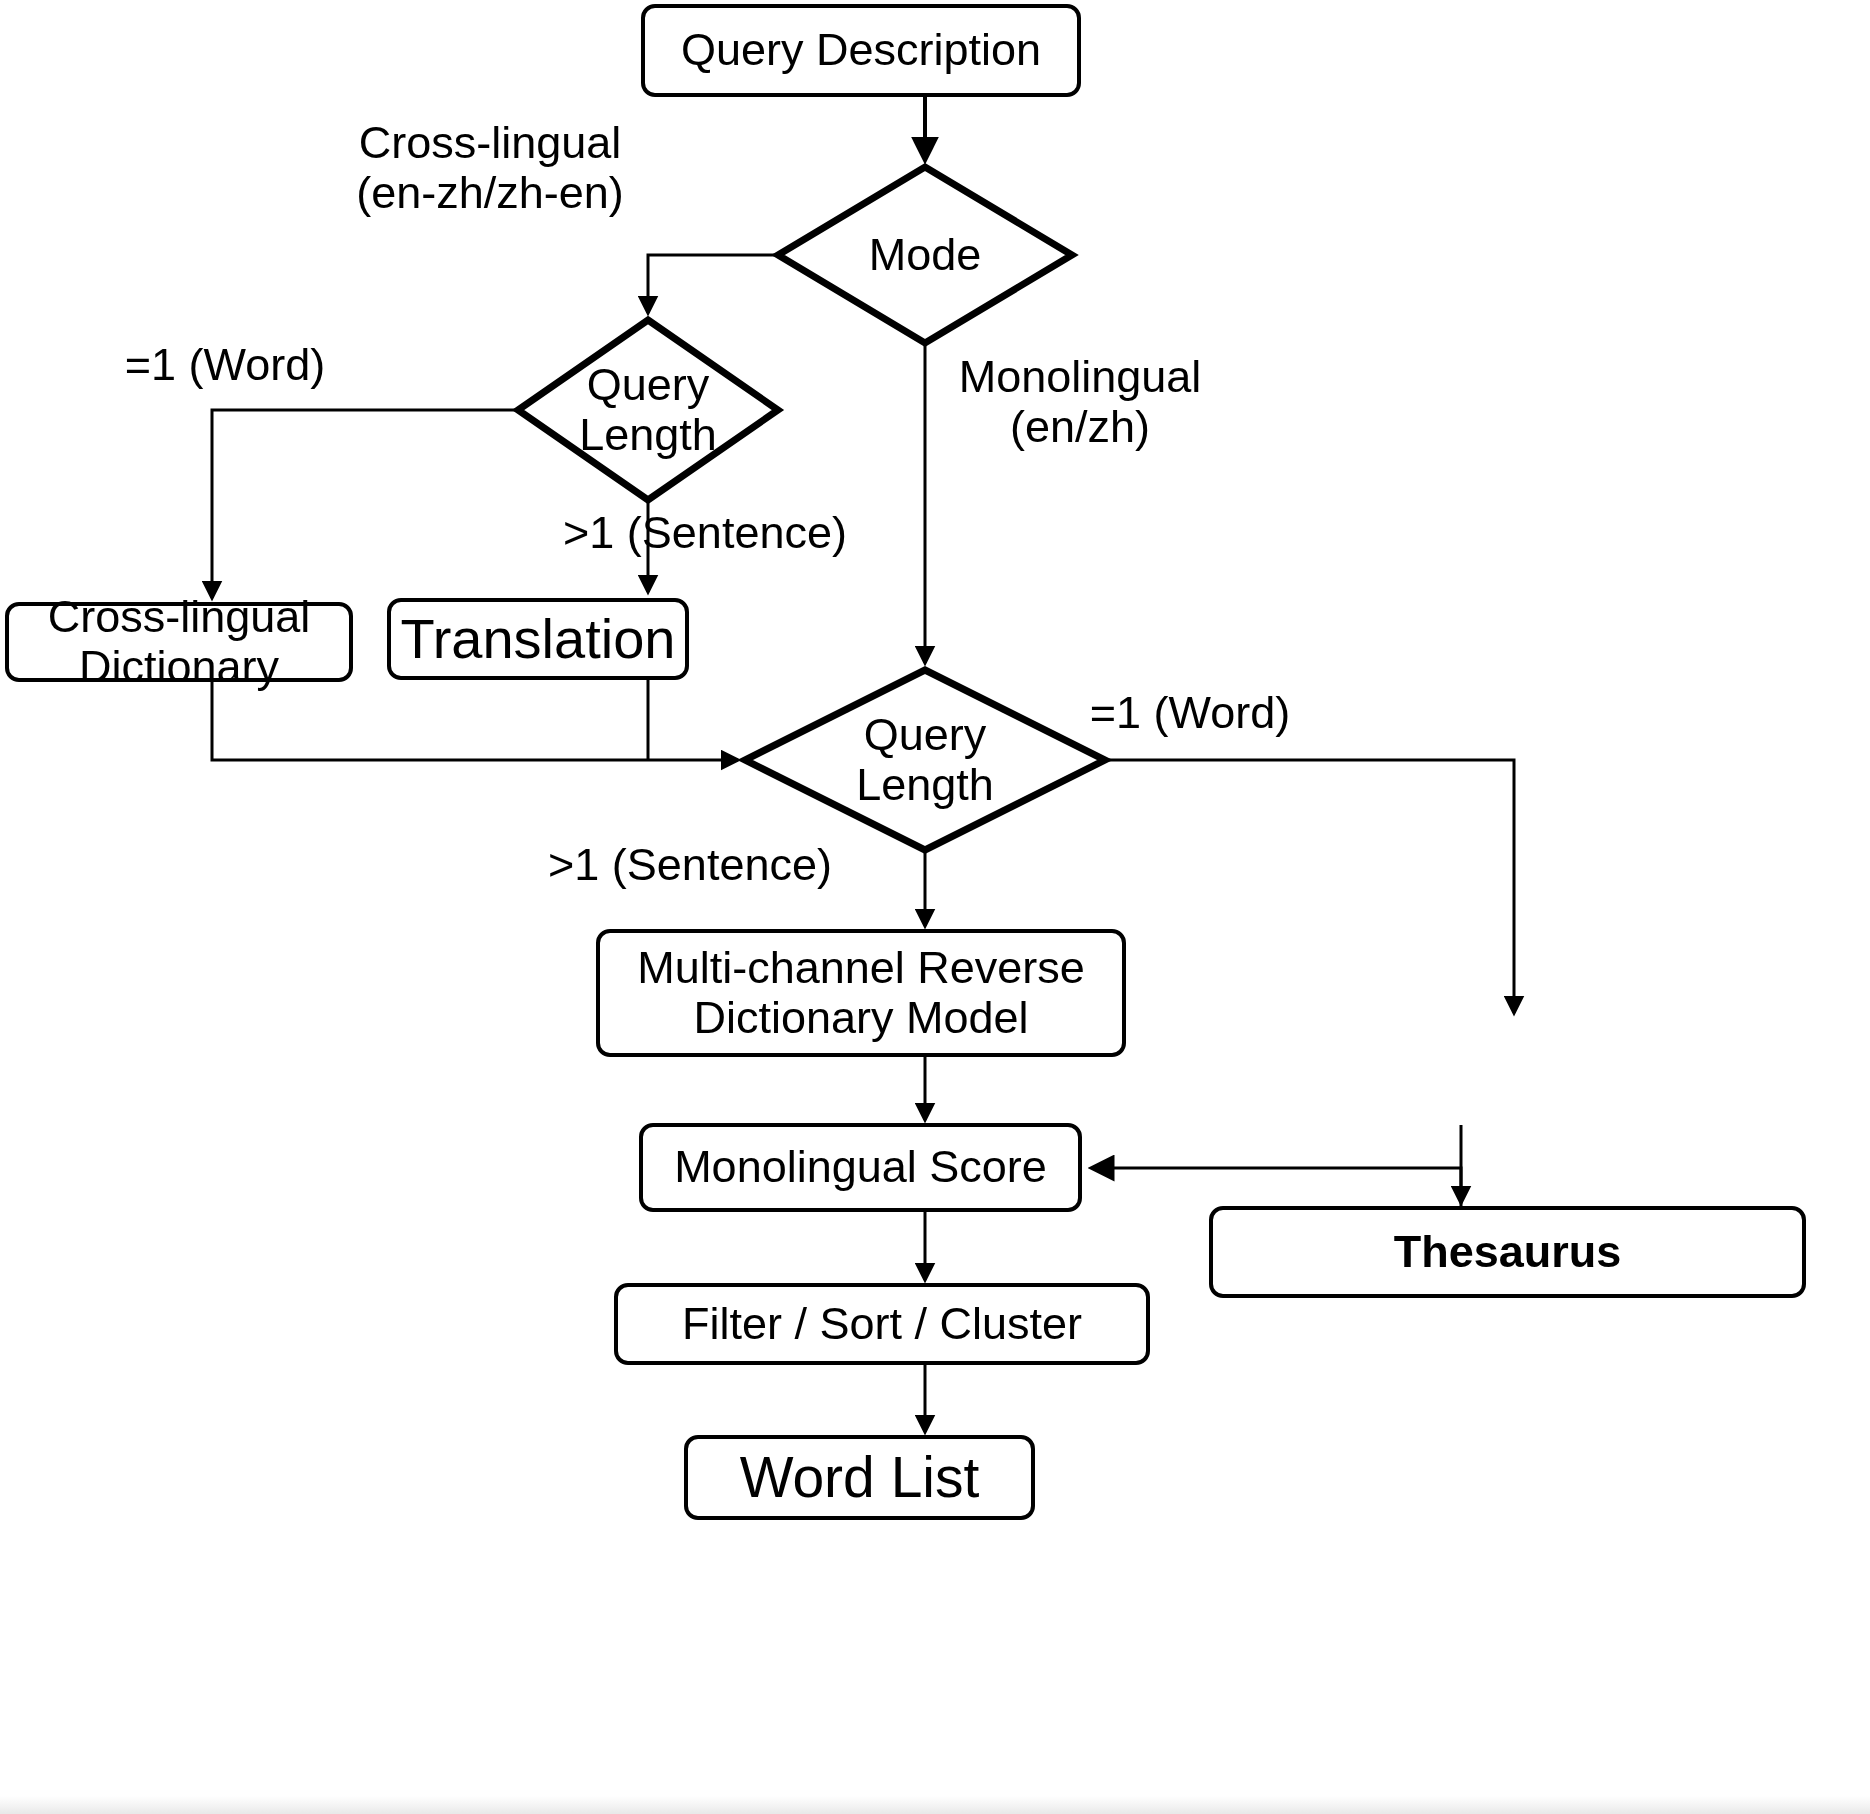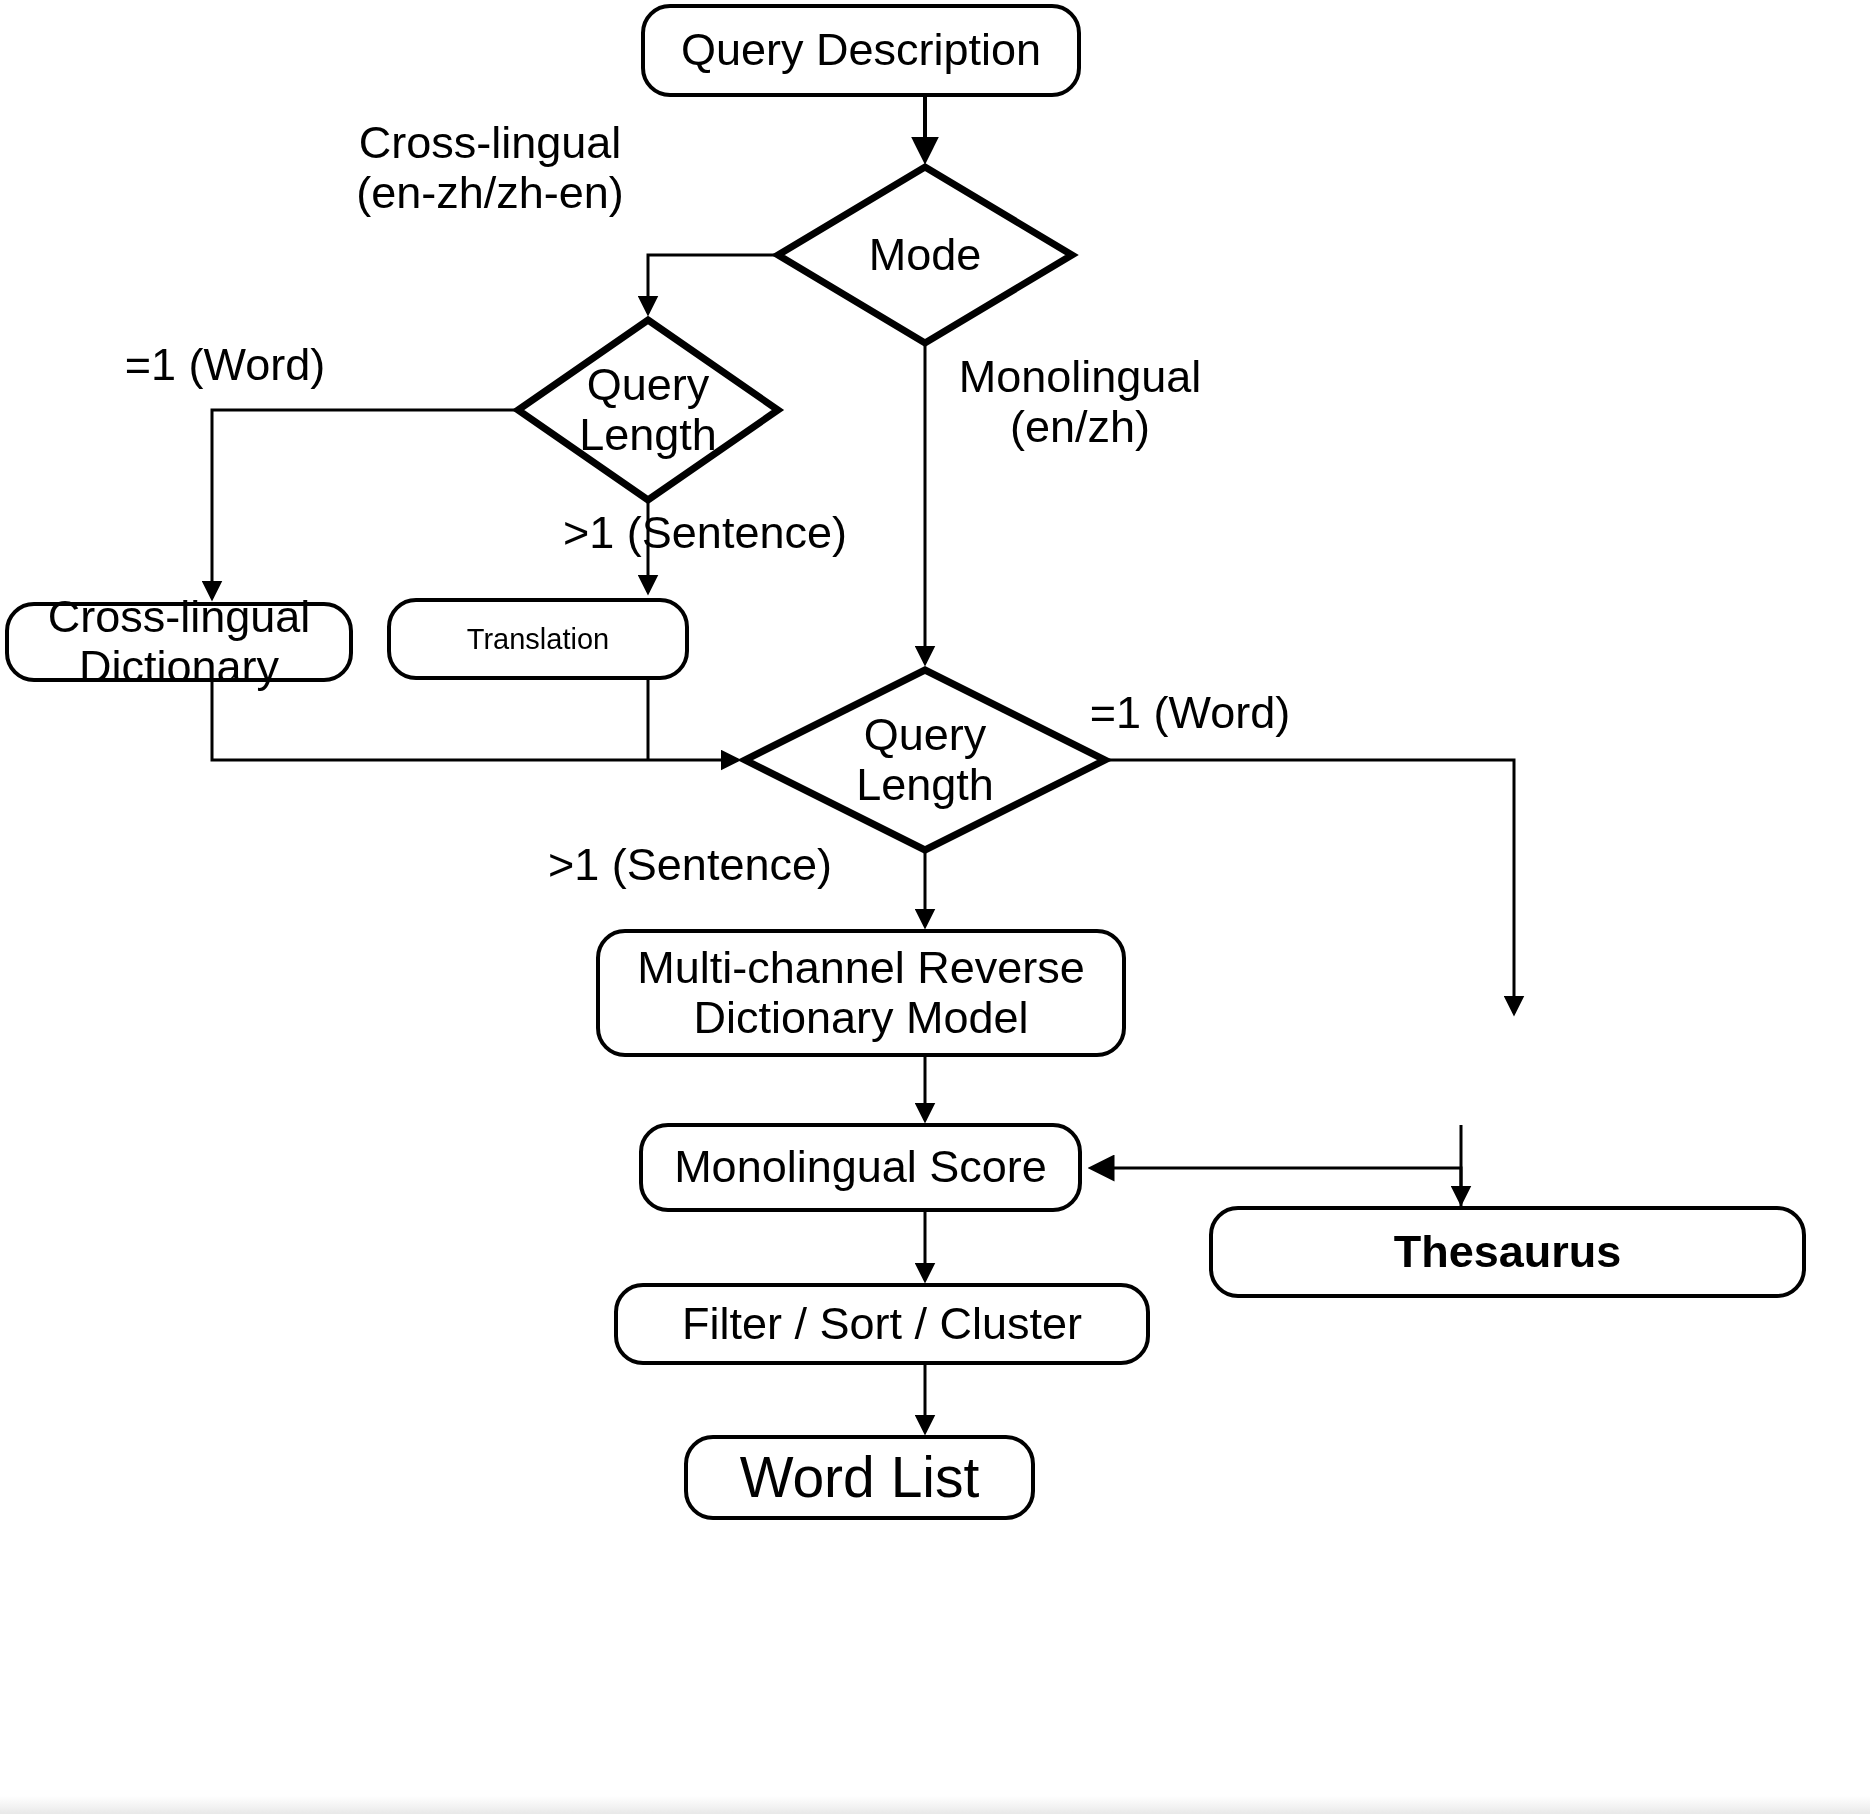--- a/index.html
+++ b/index.html
@@ -28,21 +28,21 @@
     display: flex;
     align-items: center;
     justify-content: center;
     text-align: center;
     color: #000000;
     line-height: 1.12;
     z-index: 3;
   }
   .box {
     border: 4px solid #000000;
-    border-radius: 29px;
+    border-radius: 14px;
     background: #ffffff;
   }
   .diamond-label {
     background: transparent;
     border: none;
     z-index: 3;
     pointer-events: none;
   }
   .edge-label {
     position: absolute;
@@ -128,21 +128,21 @@
   <div class="node diamond-label" style="left:528px; top:348px; width:240px; height:124px; font-size:45px; white-space:pre-line;">
     <span>Query
 Length</span>
   </div>
 
   <div class="node box" style="left:5px; top:602px; width:348px; height:80px; font-size:45px; white-space:pre-line;">
     <span>Cross-lingual
 Dictionary</span>
   </div>
 
-  <div class="node box" style="left:387px; top:598px; width:302px; height:82px; font-size:29px;">
+  <div class="node box" style="left:387px; top:598px; width:302px; height:82px; font-size:56px;">
     <span>Translation</span>
   </div>
 
   <div class="node diamond-label" style="left:805px; top:698px; width:240px; height:124px; font-size:45px; white-space:pre-line;">
     <span>Query
 Length</span>
   </div>
 
 
   <div class="node box" style="left:1209px; top:1206px; width:597px; height:92px; font-size:45px;font-weight:bold;">

